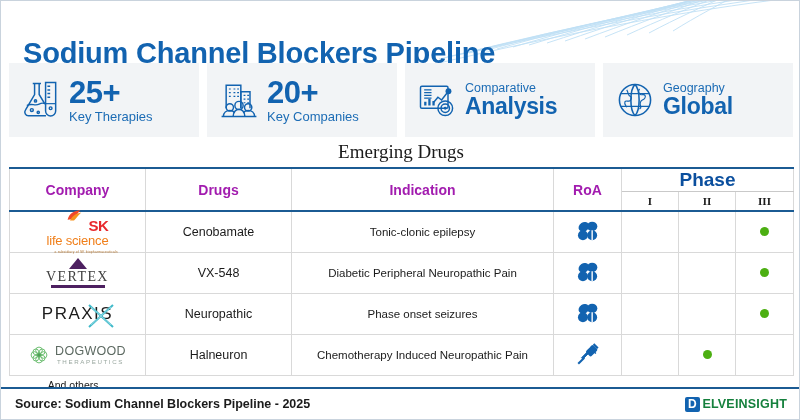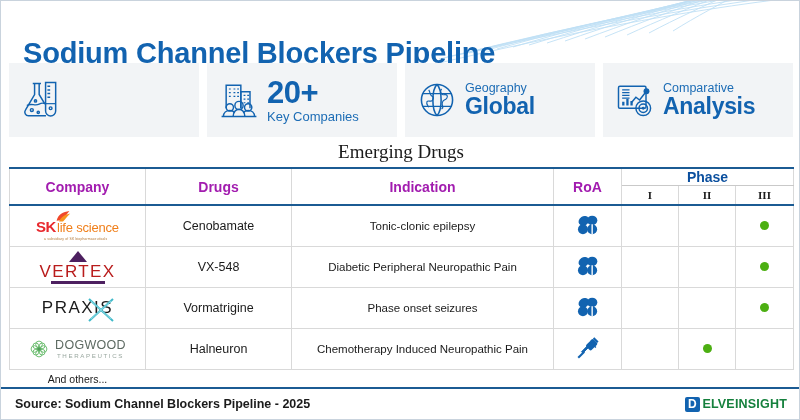--- a/index.html
+++ b/index.html
@@ -81,21 +81,21 @@
     text-align:center;
   }
   .thead-cell{
     color:#a21caf;font-weight:bold;font-size:14px;
     height:34px;
     border-bottom:2px solid #1b5b93 !important;
     border-top:2px solid #1b5b93 !important;
     background:#ffffff;
   }
   .phase-group{
-    color:#0b4f9e;font-weight:bold;font-size:14px;
+    color:#0b4f9e;font-weight:bold;font-size:19px;
     height:16px;
     border-top:2px solid #1b5b93 !important;
     border-bottom:1px solid #c9c9c9 !important;
     margin-top:20px;
   }
   .phase-sub{
     color:#1b1b1b;font-size:11px;font-family:"Liberation Serif", serif;
     height:18px;
     border-bottom:2px solid #1b5b93 !important;
   }
@@ -113,27 +113,27 @@
     height:17px;
     border-left:1px solid #ffffff !important;
     border-right:1px solid #ffffff !important;
     border-bottom:2px solid #1b5b93 !important;
   }
   .blank-cell{border-left:1px solid #ffffff !important;border-right:1px solid #ffffff !important;
     border-bottom:2px solid #1b5b93 !important;border-top:1px solid #ffffff !important;}
 
   
   .logo-box{display:flex;align-items:center;justify-content:center;height:40px;}
-  .sk-logo{display:flex;align-items:flex-end;gap:1px;position:relative;}
+  .sk-logo{display:flex;align-items:flex-end;gap:1px;position:relative;flex-direction:column;}
   .sk-txt{font-size:15px;font-weight:bold;color:#e8292e;letter-spacing:-0.5px;line-height:1;}
   .sk-life{font-size:13px;color:#f07f1a;letter-spacing:-0.2px;line-height:1;font-weight:500;}
   .sk-sub{position:absolute;left:8px;bottom:-7px;font-size:3.3px;color:#b0732f;white-space:nowrap;letter-spacing:0.2px;}
   .vertex-logo{display:flex;flex-direction:column;align-items:center;line-height:1;}
   .vertex-tri{width:0;height:0;border-left:9px solid transparent;border-right:9px solid transparent;border-bottom:11px solid #4d2060;margin-bottom:1px;}
-  .vertex-txt{font-size:17px;color:#b91c1c;letter-spacing:1.4px;font-family:Liberation Sans, sans-serif;}
+  .vertex-txt{font-size:14px;color:#404040;letter-spacing:1.4px;font-family:Liberation Serif, serif;}
   .vertex-bar{width:54px;height:3px;background:#4d2060;margin-top:1px;}
   .praxis-logo{display:flex;align-items:center;position:relative;}
   .praxis-txt{font-size:17px;color:#1b1b1b;letter-spacing:1.5px;font-weight:400;}
   .dogwood-logo{display:flex;align-items:center;gap:6px;}
   .dw-text{display:flex;flex-direction:column;line-height:1;}
   .dw-name{font-size:12.5px;color:#5d6a62;letter-spacing:0.3px;}
   .dw-sub{font-size:6.2px;color:#9aa8a0;letter-spacing:1.6px;margin-top:1px;}
 
   
   .footer{
@@ -194,20 +194,24 @@
           <path d="M8.5 30 c5 -3 9 1 13.5 -1.5 c3 -1.6 5.5 -1 7 0" stroke-width="1.4"></path>
           <circle cx="14" cy="35" r="1.6"></circle>
             <circle cx="21" cy="37.5" r="1.2"></circle>
             <circle cx="18" cy="25" r="1.2"></circle>
           <path d="M29 5 h11 v31 a5.5 5.5 0 0 1 -11 0 z"></path>
           <path d="M31 9 h3 M31 13 h3 M31 17 h3 M31 21 h3"></path>
           <path d="M29 28 h11" stroke-width="1.3"></path>
           <circle cx="34.5" cy="33" r="1.5"></circle>
         </svg>
       </div>
+      <div class="card-text">
+        <div class="card-big">25+</div>
+        <div class="card-small">Key Therapies</div>
+      </div>
     </div>
 
     <div class="card">
       <div class="card-icon">
         <svg width="44" height="44" viewBox="0 0 48 48" fill="none" stroke="#1263b0" stroke-width="1.6">
           <path d="M10 33 V8 h16 v25"></path>
           <path d="M26 33 V15 h10 v18"></path>
           <g stroke-width="1.2">
             <path d="M13 12 h2 M18 12 h2 M22 12 h2 M13 16 h2 M18 16 h2 M22 16 h2 M13 20 h2 M18 20 h2 M22 20 h2"></path>
             <path d="M29 19 h2 M33 19 h2 M29 23 h2 M33 23 h2 M29 27 h2 M33 27 h2"></path>
@@ -222,54 +226,54 @@
         </svg>
       </div>
       <div class="card-text">
         <div class="card-big">20+</div>
         <div class="card-small">Key Companies</div>
       </div>
     </div>
 
     <div class="card stacked">
       <div class="card-icon">
-        <svg width="44" height="44" viewBox="0 0 48 48" fill="none" stroke="#1263b0" stroke-width="1.7">
-          <circle cx="24" cy="24" r="17"></circle>
-          <path d="M24 7 c-6 6 -6 28 0 34 M24 7 c6 6 6 28 0 34"></path>
-          <path d="M8 17 h32 M8 31 h32" stroke-width="1.2"></path>
-          <path d="M15 13 c2 3 1 6 4 7 c2 .7 1 4 -1 5 c-2 1 -4 -1 -5 1 c-1 2 1 4 2 6" stroke-width="1.3"></path>
-          <path d="M29 12 c-2 2 -1 5 1 6 c2 1 4 -1 5 1 c1 2 -1 4 -3 5 c-2 1 -3 4 -2 6 c.6 1.4 .2 3 -1 4" stroke-width="1.3"></path>
-        </svg>
-      </div>
-      <div class="card-text">
-        <div class="card-top-label">Geography</div>
-        <div class="card-bottom-label">Global</div>
-      </div>
-    </div>
-
-    <div class="card stacked">
-      <div class="card-icon">
         <svg width="44" height="44" viewBox="0 0 48 48" fill="none" stroke="#1263b0" stroke-width="1.6">
           <rect x="6" y="9" width="30" height="24" rx="1.5"></rect>
           <g stroke-width="1.2">
             <path d="M10 13 h8 M10 16 h8 M10 19 h8 M10 22 h8"></path>
           </g>
           <path d="M10 30 v-4 h2.5 v4 z M14.5 30 v-7 h2.5 v7 z M19 30 v-5 h2.5 v5 z" fill="#1263b0" stroke="none"></path>
           <path d="M20 27 l5 -6 l4 3 l7 -9"></path>
           <circle cx="36.5" cy="14.5" r="3.2" fill="#1263b0" stroke="none"></circle>
           <circle cx="33" cy="33" r="8"></circle>
             <circle cx="33" cy="33" r="4.6"></circle>
             <circle cx="33" cy="33" r="1.6" fill="#1263b0" stroke="none"></circle>
         </svg>
       </div>
       <div class="card-text">
         <div class="card-top-label">Comparative</div>
         <div class="card-bottom-label">Analysis</div>
       </div>
     </div>
+
+    <div class="card stacked">
+      <div class="card-icon">
+        <svg width="44" height="44" viewBox="0 0 48 48" fill="none" stroke="#1263b0" stroke-width="1.7">
+          <circle cx="24" cy="24" r="17"></circle>
+          <path d="M24 7 c-6 6 -6 28 0 34 M24 7 c6 6 6 28 0 34"></path>
+          <path d="M8 17 h32 M8 31 h32" stroke-width="1.2"></path>
+          <path d="M15 13 c2 3 1 6 4 7 c2 .7 1 4 -1 5 c-2 1 -4 -1 -5 1 c-1 2 1 4 2 6" stroke-width="1.3"></path>
+          <path d="M29 12 c-2 2 -1 5 1 6 c2 1 4 -1 5 1 c1 2 -1 4 -3 5 c-2 1 -3 4 -2 6 c.6 1.4 .2 3 -1 4" stroke-width="1.3"></path>
+        </svg>
+      </div>
+      <div class="card-text">
+        <div class="card-top-label">Geography</div>
+        <div class="card-bottom-label">Global</div>
+      </div>
+    </div>
   </div>
 
   <div class="section-title">Emerging Drugs</div>
 
   <div class="tbl-wrap">
     <table class="pipeline">
       <colgroup>
         <col style="width:136px">
         <col style="width:146px">
         <col style="width:262px">
@@ -360,21 +364,21 @@
               <div class="praxis-logo">
                 <span class="praxis-txt">PRAXIS</span>
                 <svg width="30" height="26" viewBox="0 0 30 26" style="position:absolute;left:44px;top:-1px;">
                   <path d="M3 2 L27 24" stroke="#3fb9c9" stroke-width="2" fill="none"></path>
                   <path d="M27 2 L3 24" stroke="#3fb9c9" stroke-width="2" fill="none"></path>
                   <path d="M5 4 L25 22 M25 4 L5 22" stroke="#8fd9e4" stroke-width="0.9" fill="none"></path>
                 </svg>
               </div>
             </div>
           </td>
-          <td class="row-cell drug-cell">Vormatrigine</td>
+          <td class="row-cell drug-cell">Neuropathic</td>
           <td class="row-cell ind-cell">Phase onset seizures</td>
           <td class="row-cell roa-cell">
             <span>
               <svg width="26" height="24" viewBox="0 0 28 26" fill="#1263b0">
                 <ellipse cx="9.5" cy="8.5" rx="6" ry="5" transform="rotate(-32 9.5 8.5)"></ellipse>
                 <ellipse cx="18.5" cy="8" rx="5.6" ry="5"></ellipse>
                 <circle cx="8.5" cy="17.5" r="5.4"></circle>
                 <circle cx="18.5" cy="17.5" r="5.4"></circle>
                 <path d="M18.5 12.1 v10.8" stroke="#ffffff" stroke-width="1.5"></path>
               </svg>

